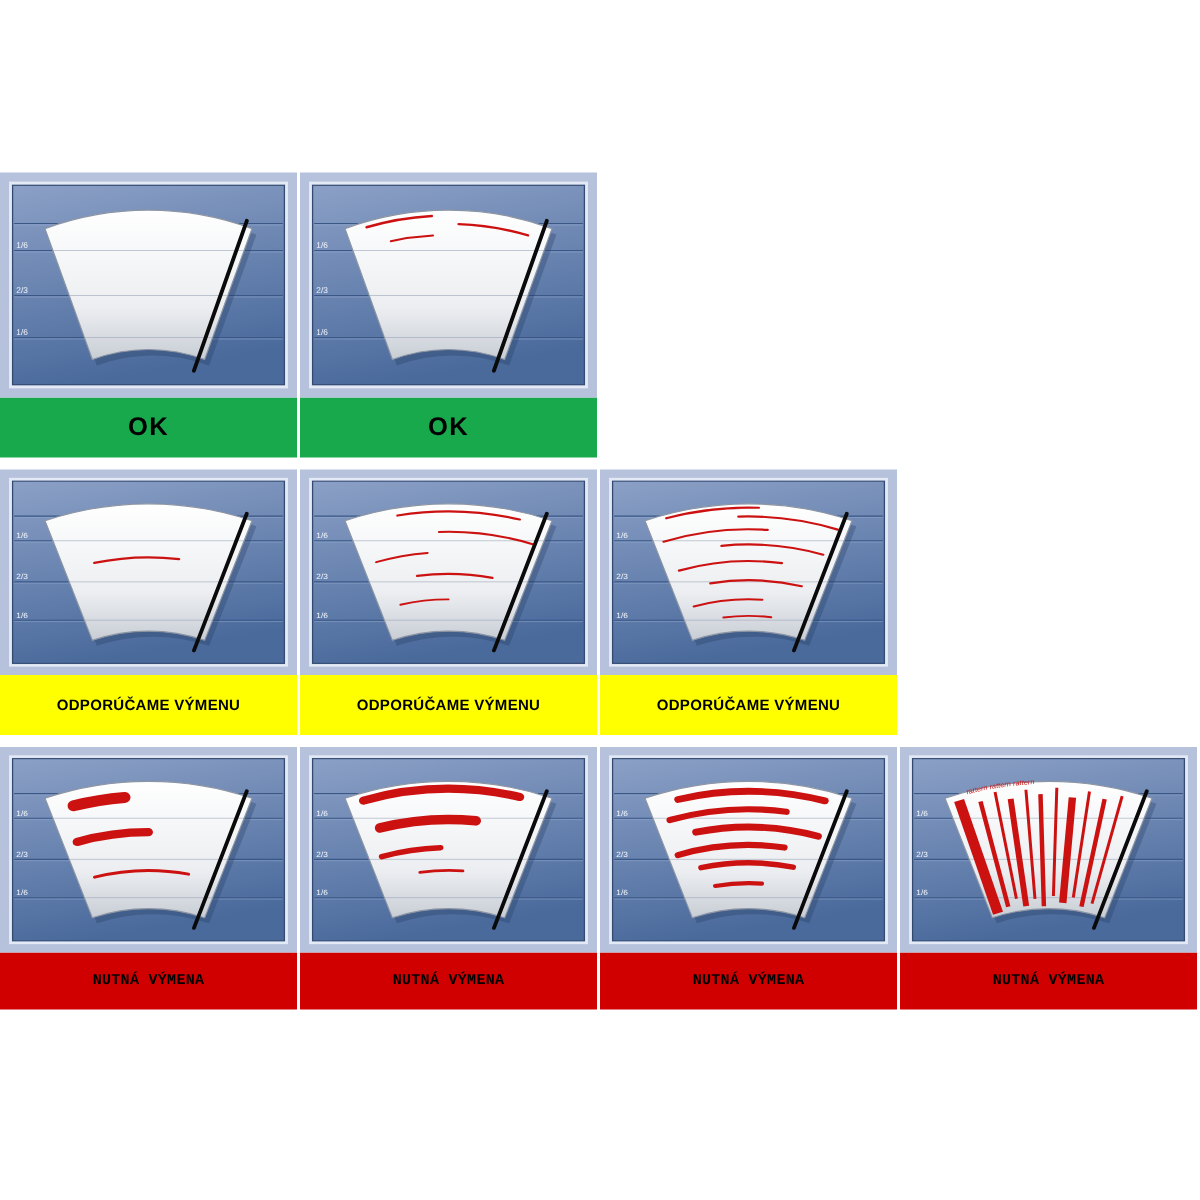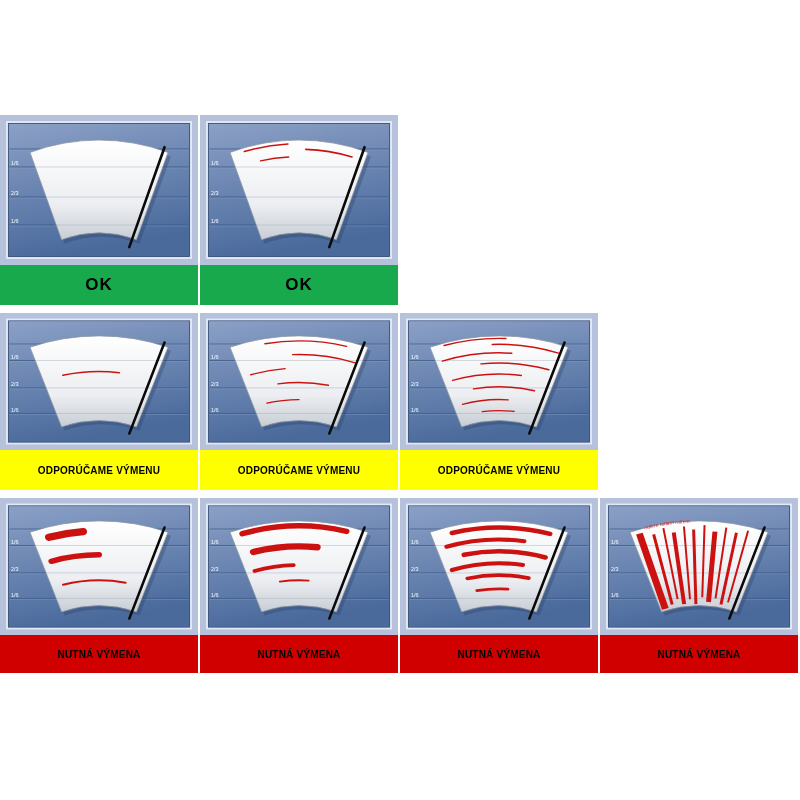--- a/index.html
+++ b/index.html
@@ -34,21 +34,21 @@
     display: flex;
     align-items: center;
     justify-content: center;
     font-weight: 700;
     color: #000000;
     font-size: 10px;
     letter-spacing: 0.2px;
     white-space: nowrap;
   }
   .row-ok .labelbar { font-size: 17px; letter-spacing: 1px; }
-  .row-replace .labelbar { height: 38px; }
+  .row-replace .labelbar { height: 38px; font-family: Liberation Mono, monospace; }
 </style>
 </head>
 <body>
 
 <div class="canvas">
   <div class="grid">
       <div class="row row-ok">
         <div class="cell">
           <div class="imgarea">
             <svg viewBox="0 0 200 150" preserveAspectRatio="none">

